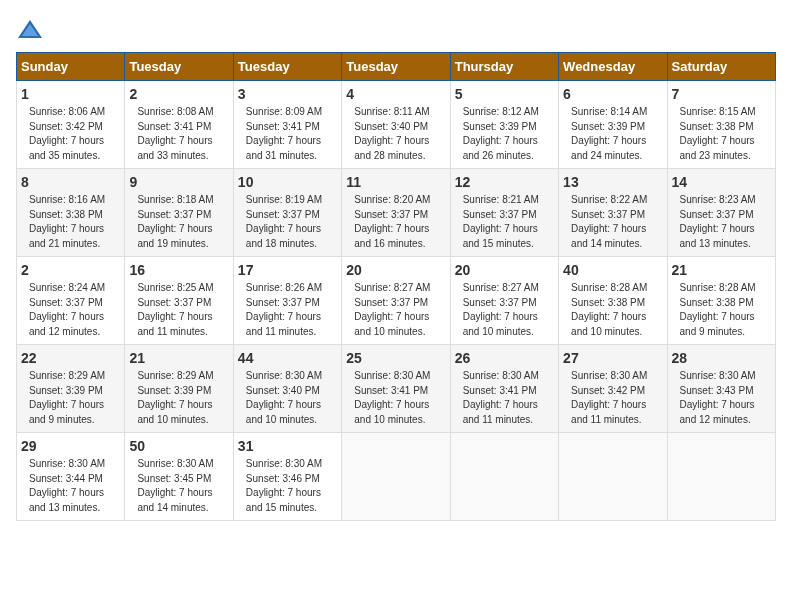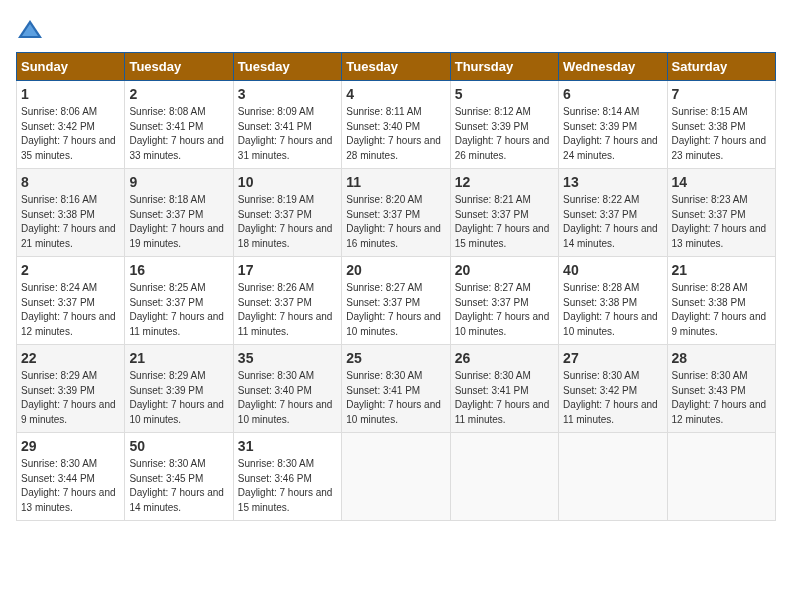--- a/index.html
+++ b/index.html
@@ -78,20 +78,21 @@
       font-size: 14px;
       font-weight: bold;
       color: #333;
       display: block;
       margin-bottom: 3px;
     }
     .day-info {
       font-size: 10px;
       color: #333;
       line-height: 1.45;
+      margin-left: 8px;
     }
     .empty-cell {
       background: #f9f9f9;
     }
   </style>
 </head>
 <body>
 
 <div class="header-area">
   <div class="logo">
@@ -215,21 +216,21 @@
       <tr>
         <td>
           <span class="day-num">22</span>
           <div class="day-info">Sunrise: 8:29 AM<br>Sunset: 3:39 PM<br>Daylight: 7 hours and 9 minutes.</div>
         </td>
         <td>
           <span class="day-num">21</span>
           <div class="day-info">Sunrise: 8:29 AM<br>Sunset: 3:39 PM<br>Daylight: 7 hours and 10 minutes.</div>
         </td>
         <td>
-          <span class="day-num">35</span>
+          <span class="day-num">44</span>
           <div class="day-info">Sunrise: 8:30 AM<br>Sunset: 3:40 PM<br>Daylight: 7 hours and 10 minutes.</div>
         </td>
         <td>
           <span class="day-num">25</span>
           <div class="day-info">Sunrise: 8:30 AM<br>Sunset: 3:41 PM<br>Daylight: 7 hours and 10 minutes.</div>
         </td>
         <td>
           <span class="day-num">26</span>
           <div class="day-info">Sunrise: 8:30 AM<br>Sunset: 3:41 PM<br>Daylight: 7 hours and 11 minutes.</div>
         </td>

